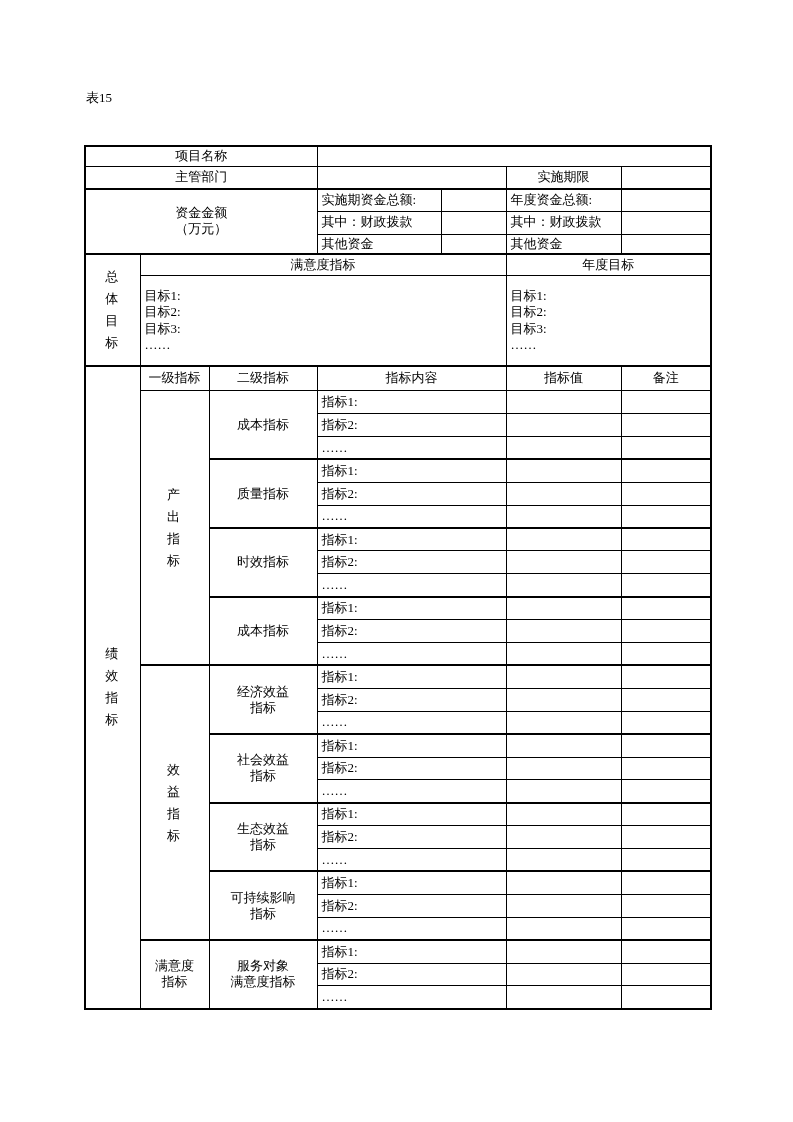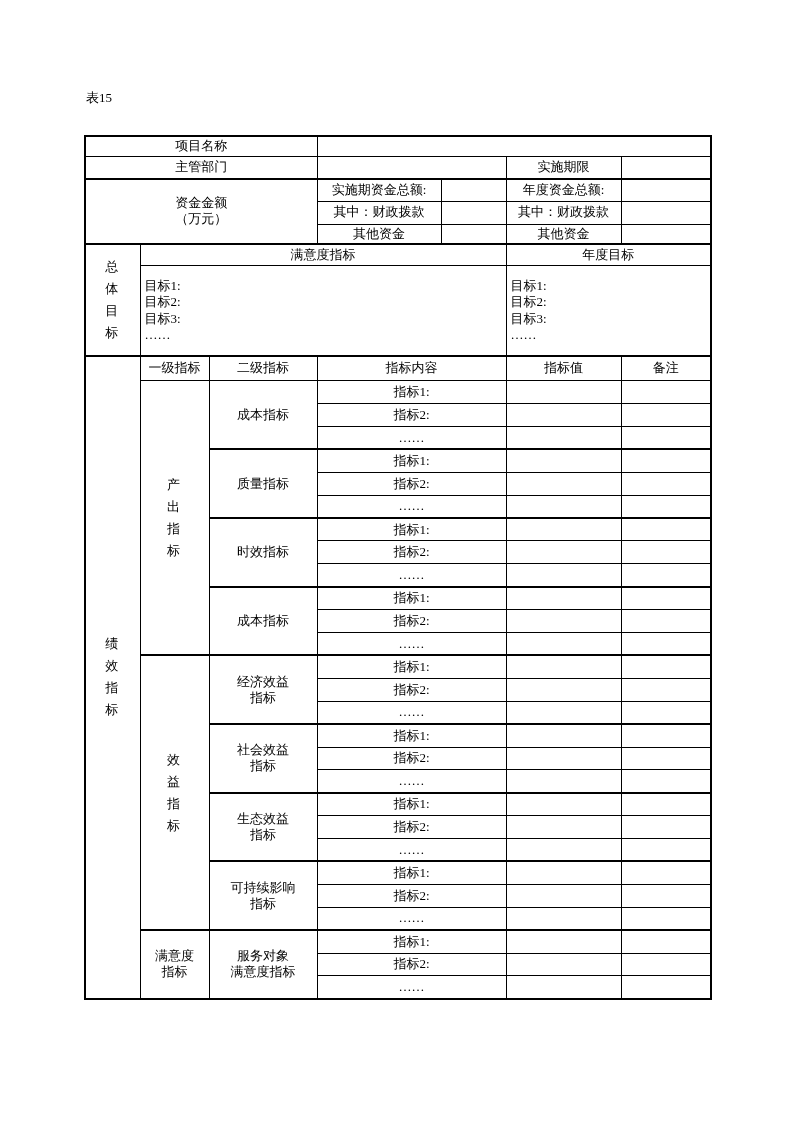--- a/index.html
+++ b/index.html
@@ -12,35 +12,35 @@
   .tag {
     position:absolute; left:86px; top:91px;
     font-size:13px; line-height:1.1;text-align:right;
   }
   .title {
     position:absolute; left:0; right:0; top:108px;
     text-align:center; font-size:22px; font-weight:bold; letter-spacing:1px;
   }
 
   table.form {
-    position:absolute; left:84px; top:135px; width:626px;
+    position:absolute; left:84px; top:145px; width:626px;
     border-collapse:collapse; table-layout:fixed;
     border:2px solid #000;
   }
   table.form td {
     border:1px solid #000;
     font-size:13px; line-height:1.25;
     padding:1px 4px;
     vertical-align:middle;
     overflow:hidden;
   }
   tr.thick > td { border-top-width:2px; }
 
   td.c  { text-align:center; }
-  td.l  { text-align:center; padding-left:6px; }
+  td.l  { text-align:left; padding-left:6px; }
   .pre  { white-space:pre-line; }
   td.goals { line-height:1.55; padding-left:8px; white-space:pre-line; vertical-align:middle; }
 
   .vtext {
     width:1.15em; margin:0 auto;
     word-break:break-all; line-height:1.7;
     text-align:left;
   }
 
   tr.h20 { height:20px; }

